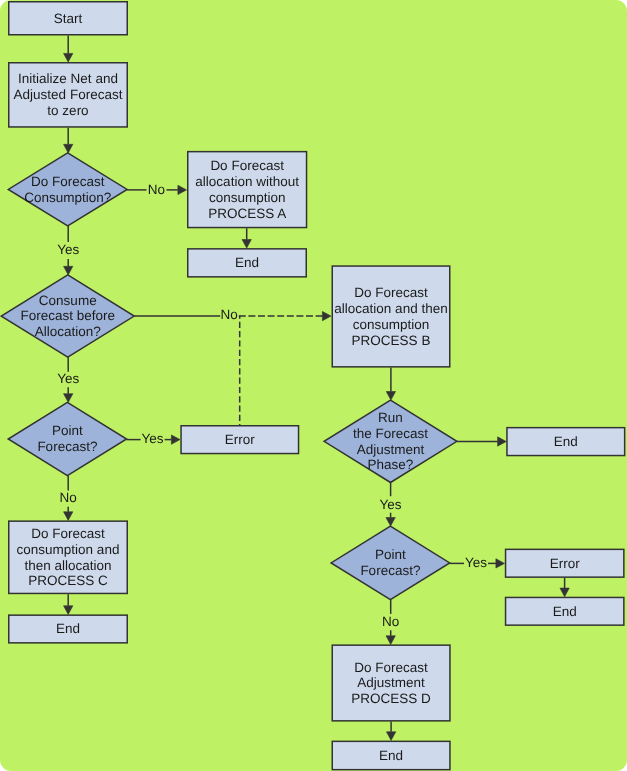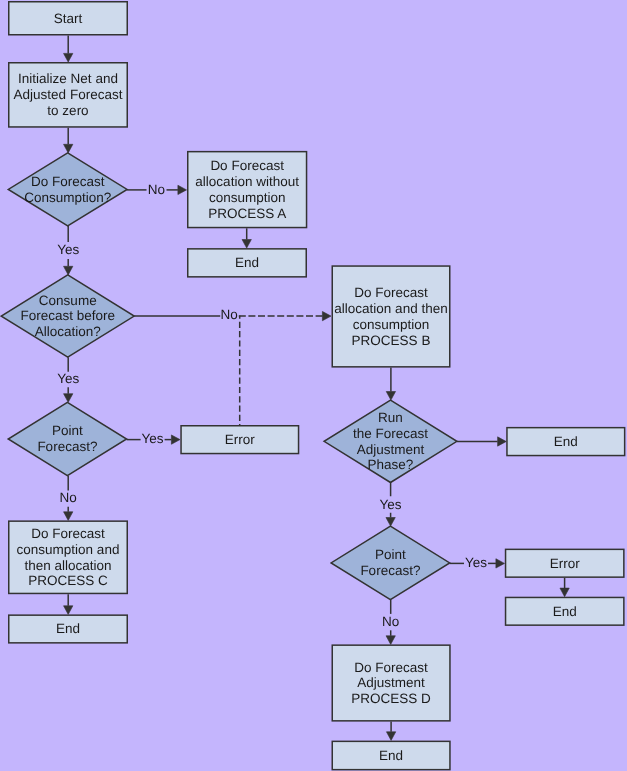--- a/index.html
+++ b/index.html
@@ -1,20 +1,20 @@
 <!DOCTYPE html>
 <html><head>
 <meta charset="utf-8">
 <title>Forecast Flowchart</title>
 <style>
   html,body{margin:0;padding:0;background:#ffffff;}
   body{width:627px;height:771px;overflow:hidden;
        font-family:"Liberation Sans",sans-serif;
        -webkit-font-smoothing:antialiased;}
-  #chart{position:relative;width:627px;height:771px;background:#c4b5fd;}
+  #chart{position:relative;width:627px;height:771px;background:#bef264;border-radius:11px;}
   svg#fc{position:absolute;left:0;top:0;width:627px;height:771px;
          shape-rendering:geometricPrecision;
          transform:translateZ(0);          
          text-rendering:geometricPrecision;}
   svg#fc text{font-family:"Liberation Sans",sans-serif;font-size:13.5px;fill:#1a1a1a;}
   .nodetext{text-anchor:middle;}
   .edgelabel{text-anchor:middle;font-size:13.5px;fill:#1a1a1a;}
 </style>
 </head>
 <body>

